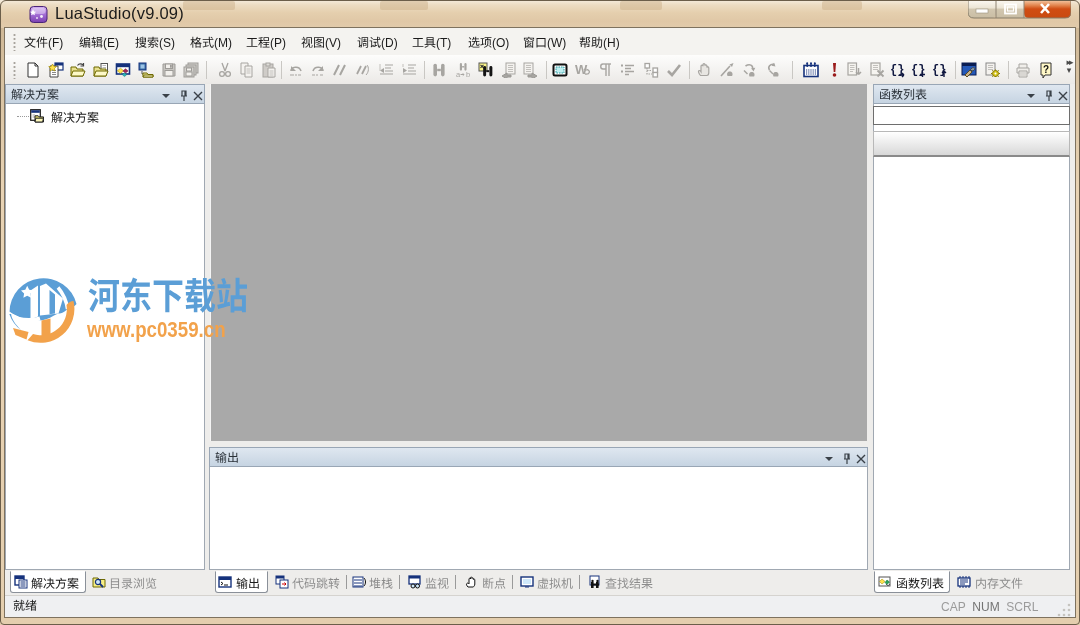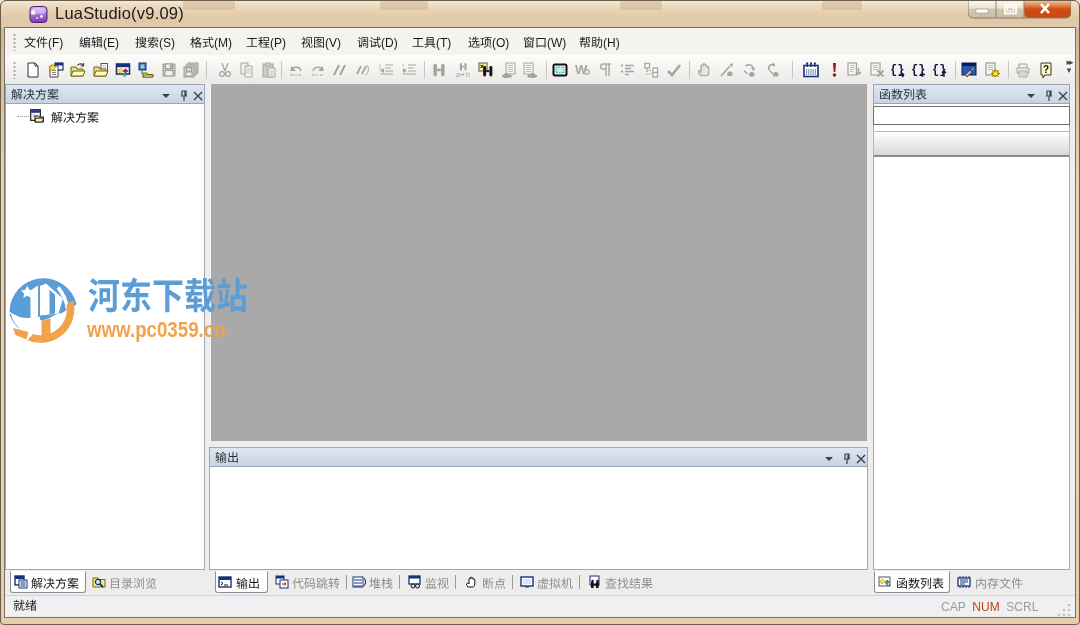--- a/index.html
+++ b/index.html
@@ -590,21 +590,21 @@
       <use href="#g5185" transform="translate(0,10.8) scale(0.01200,-0.01200)" fill="#8b8b8b"></use>
       <use href="#g5b58" transform="translate(12,10.8) scale(0.01200,-0.01200)" fill="#8b8b8b"></use>
       <use href="#g6587" transform="translate(24,10.8) scale(0.01200,-0.01200)" fill="#8b8b8b"></use>
       <use href="#g4ef6" transform="translate(36,10.8) scale(0.01200,-0.01200)" fill="#8b8b8b"></use>
     </svg></div>
 <div class="abs" style="left:5px;top:595px;width:1070px;height:22px;background:#eff0f2;border-top:1px solid #d5d3cf"></div>
 <div class="abs" style="left:13px;top:599px"><svg class="t " width="24" height="14" viewBox="0 0 24 14">
       <use href="#g5c31" transform="translate(0,10.8) scale(0.01200,-0.01200)" fill="#1b1b1b"></use>
       <use href="#g7eea" transform="translate(12,10.8) scale(0.01200,-0.01200)" fill="#1b1b1b"></use>
     </svg></div>
-<div class="abs lat" style="left:941px;top:600px;font-size:12px;color:#9b9b9b">CAP&nbsp;&nbsp;<span style="color:#c2410c">NUM</span>&nbsp;&nbsp;SCRL</div>
+<div class="abs lat" style="left:941px;top:600px;font-size:12px;color:#9b9b9b">CAP&nbsp;&nbsp;<span style="color:#737373">NUM</span>&nbsp;&nbsp;SCRL</div>
 <svg class="abs" style="left:1056px;top:602px" width="16" height="16" viewBox="0 0 16 16">
 <g fill="#c5c3bf">
       <circle cx="13" cy="13" r="1.3"></circle>
       <circle cx="13" cy="8" r="1.3"></circle>
       <circle cx="13" cy="3" r="1.3"></circle>
       <circle cx="8" cy="13" r="1.3"></circle>
       <circle cx="8" cy="8" r="1.3"></circle>
       <circle cx="3" cy="13" r="1.3"></circle>
     </g>
   </svg>

